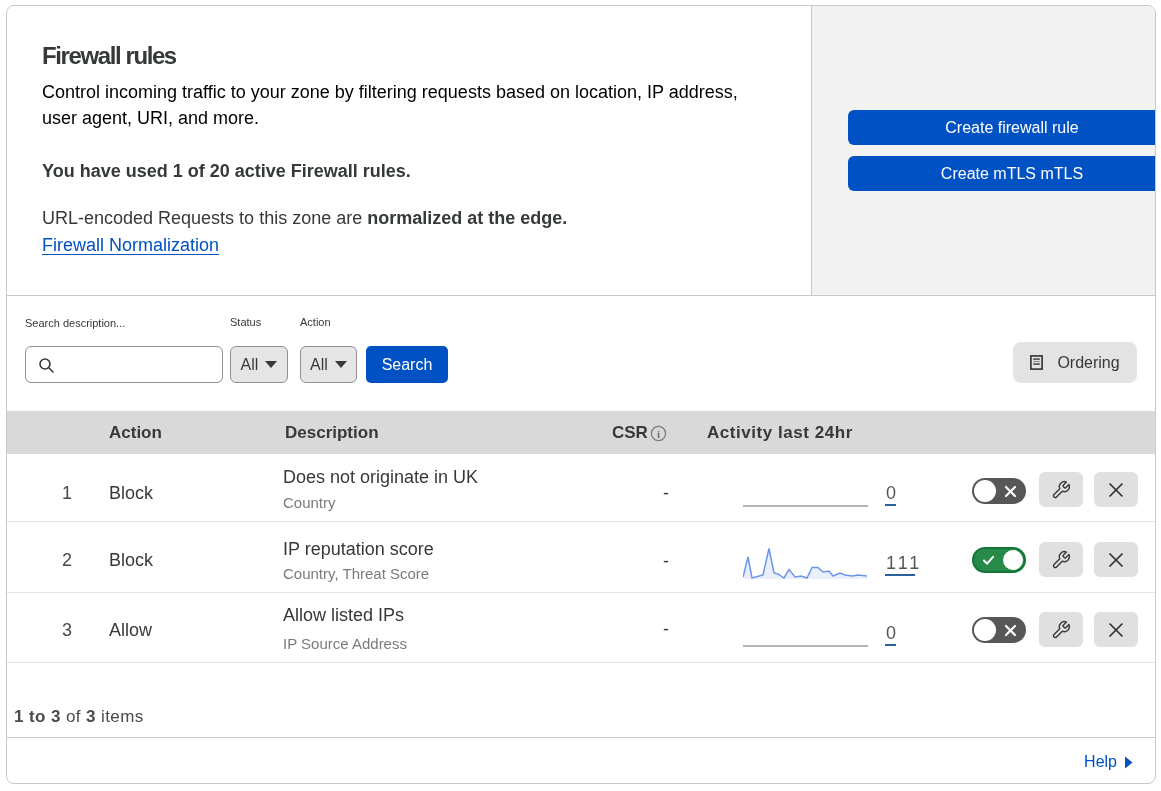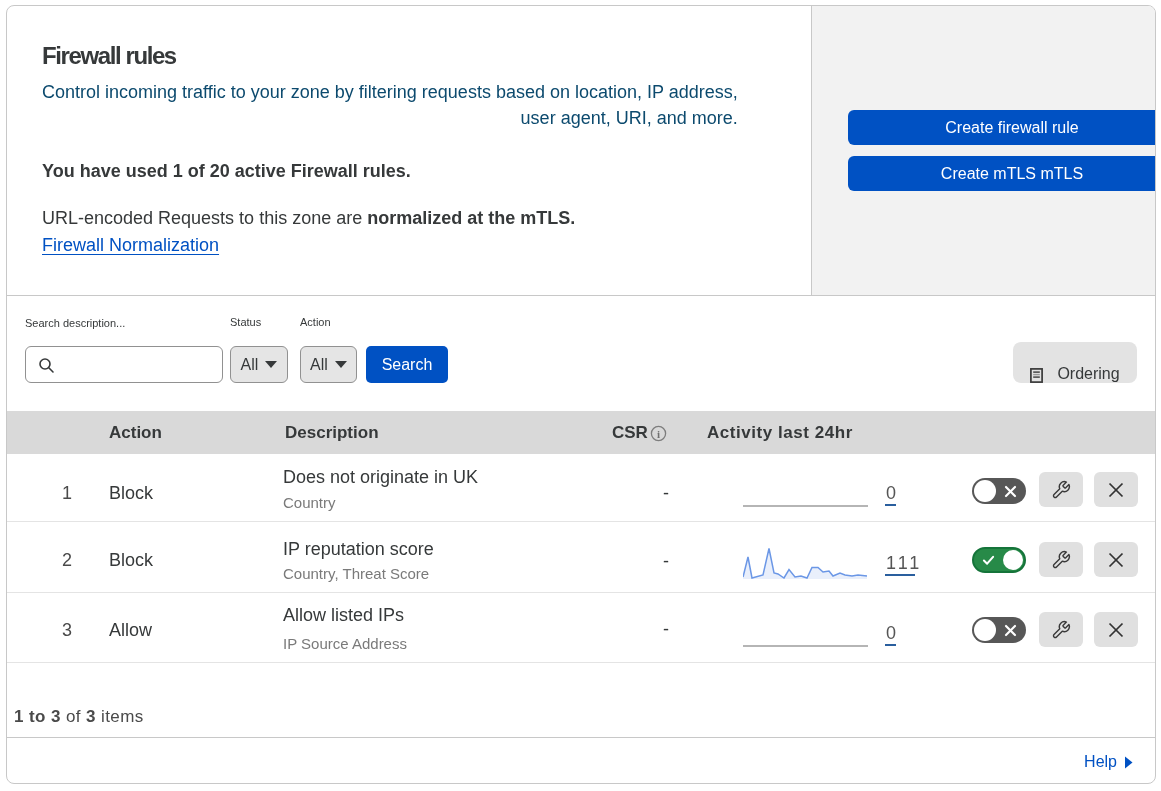--- a/index.html
+++ b/index.html
@@ -7,41 +7,41 @@
     font-family:"Liberation Sans", sans-serif; color:#36393a; }
   .card { position:absolute; left:6px; top:5px; width:1150px; height:779px;
     border:1px solid #c8c8c8; border-radius:8px; background:#fff; overflow:hidden; }
   
   .topsec { position:absolute; left:0; top:0; width:1148px; height:290px;
     border-bottom:1px solid #c8c8c8; }
   .toppanel { position:absolute; left:804px; top:0; width:344px; height:289px;
     background:#f2f2f2; border-left:1px solid #c8c8c8; }
   h1 { position:absolute; left:35px; top:36px; font-size:24px; font-weight:bold;
     letter-spacing:-1.4px; }
-  .p1 { position:absolute; left:35px; top:73px; font-size:18px; line-height:26px; color:#0c4a6e;text-align:right; }
+  .p1 { position:absolute; left:35px; top:73px; font-size:18px; line-height:26px; color:#000000; }
   .p2 { position:absolute; left:35px; top:155px; font-size:18px; font-weight:bold; }
   .p3 { position:absolute; left:35px; top:202px; font-size:18px; }
   .cfglink { position:absolute; left:35px; top:229px; font-size:18px; color:#0051c3;
     text-decoration:underline; text-underline-offset:3px; }
   .bluebtn { position:absolute; left:841px; width:328px; height:35px; background:#0051c3;
     border-radius:6px; color:#fff; font-size:16px; text-align:center; line-height:35px; }
   
   .lbl { position:absolute; font-size:11px; color:#36393a; }
   .searchbox { position:absolute; left:18px; top:340px; width:198px; height:37px;
     border:1px solid #919191; border-radius:6px; background:#fff; }
   .select { position:absolute; top:340px; height:37px; border:1px solid #919191;
     border-radius:6px; background:#e5e5e5; font-size:16px; color:#36393a;
     display:flex; align-items:center; justify-content:center; gap:7px; }
   .caret { width:0; height:0; border-left:6px solid transparent; border-right:6px solid transparent;
     border-top:7px solid #36393a; display:inline-block; }
   .searchbtn { position:absolute; left:359px; top:340px; width:82px; height:37px;
     background:#0051c3; border-radius:5px; color:#fff; font-size:16px; text-align:center;
     line-height:37px; }
   .orderbtn { position:absolute; left:1006px; top:336px; width:124px; height:41px;
-    background:#e3e3e3; border-radius:8px; display:flex; align-items:flex-end;
+    background:#e3e3e3; border-radius:8px; display:flex; align-items:center;
     justify-content:center; gap:14px; font-size:16px; color:#36393a; }
   
   .thead { position:absolute; left:0; top:405px; width:1148px; height:43px;
     background:#d9d9d9; font-weight:bold; font-size:17px; }
   .thead span { position:absolute; top:12px; }
   .row { position:absolute; left:0; width:1148px; border-bottom:1px solid #e4e4e4; }
   .num { position:absolute; left:50px; width:20px; text-align:center; font-size:18px; color:#4a4a4a; }
   .act { position:absolute; left:102px; font-size:18px; }
   .d1 { position:absolute; left:276px; font-size:18px; }
   .d2 { position:absolute; left:276px; font-size:15px; color:#7a7a7a; }
@@ -66,21 +66,21 @@
 </style>
 </head>
 <body>
 <div class="card">
 
   <div class="topsec">
     <div class="toppanel"></div>
     <h1>Firewall rules</h1>
     <div class="p1">Control incoming traffic to your zone by filtering requests based on location, IP address,<br>user agent, URI, and more.</div>
     <div class="p2">You have used 1 of 20 active Firewall rules.</div>
-    <div class="p3">URL-encoded Requests to this zone are <b>normalized at the mTLS.</b></div>
+    <div class="p3">URL-encoded Requests to this zone are <b>normalized at the edge.</b></div>
     <div class="cfglink">Firewall Normalization</div>
     <div class="bluebtn" style="top:104px;">Create firewall rule</div>
     <div class="bluebtn" style="top:150px;">Create mTLS mTLS</div>
   </div>
 
   <div class="lbl" style="left:18px; top:311px;">Search description...</div>
   <div class="lbl" style="left:223px; top:310px;">Status</div>
   <div class="lbl" style="left:293px; top:310px;">Action</div>
   <div class="searchbox">
     <svg width="17" height="17" style="position:absolute;left:12px;top:10px;" viewBox="0 0 17 17">

